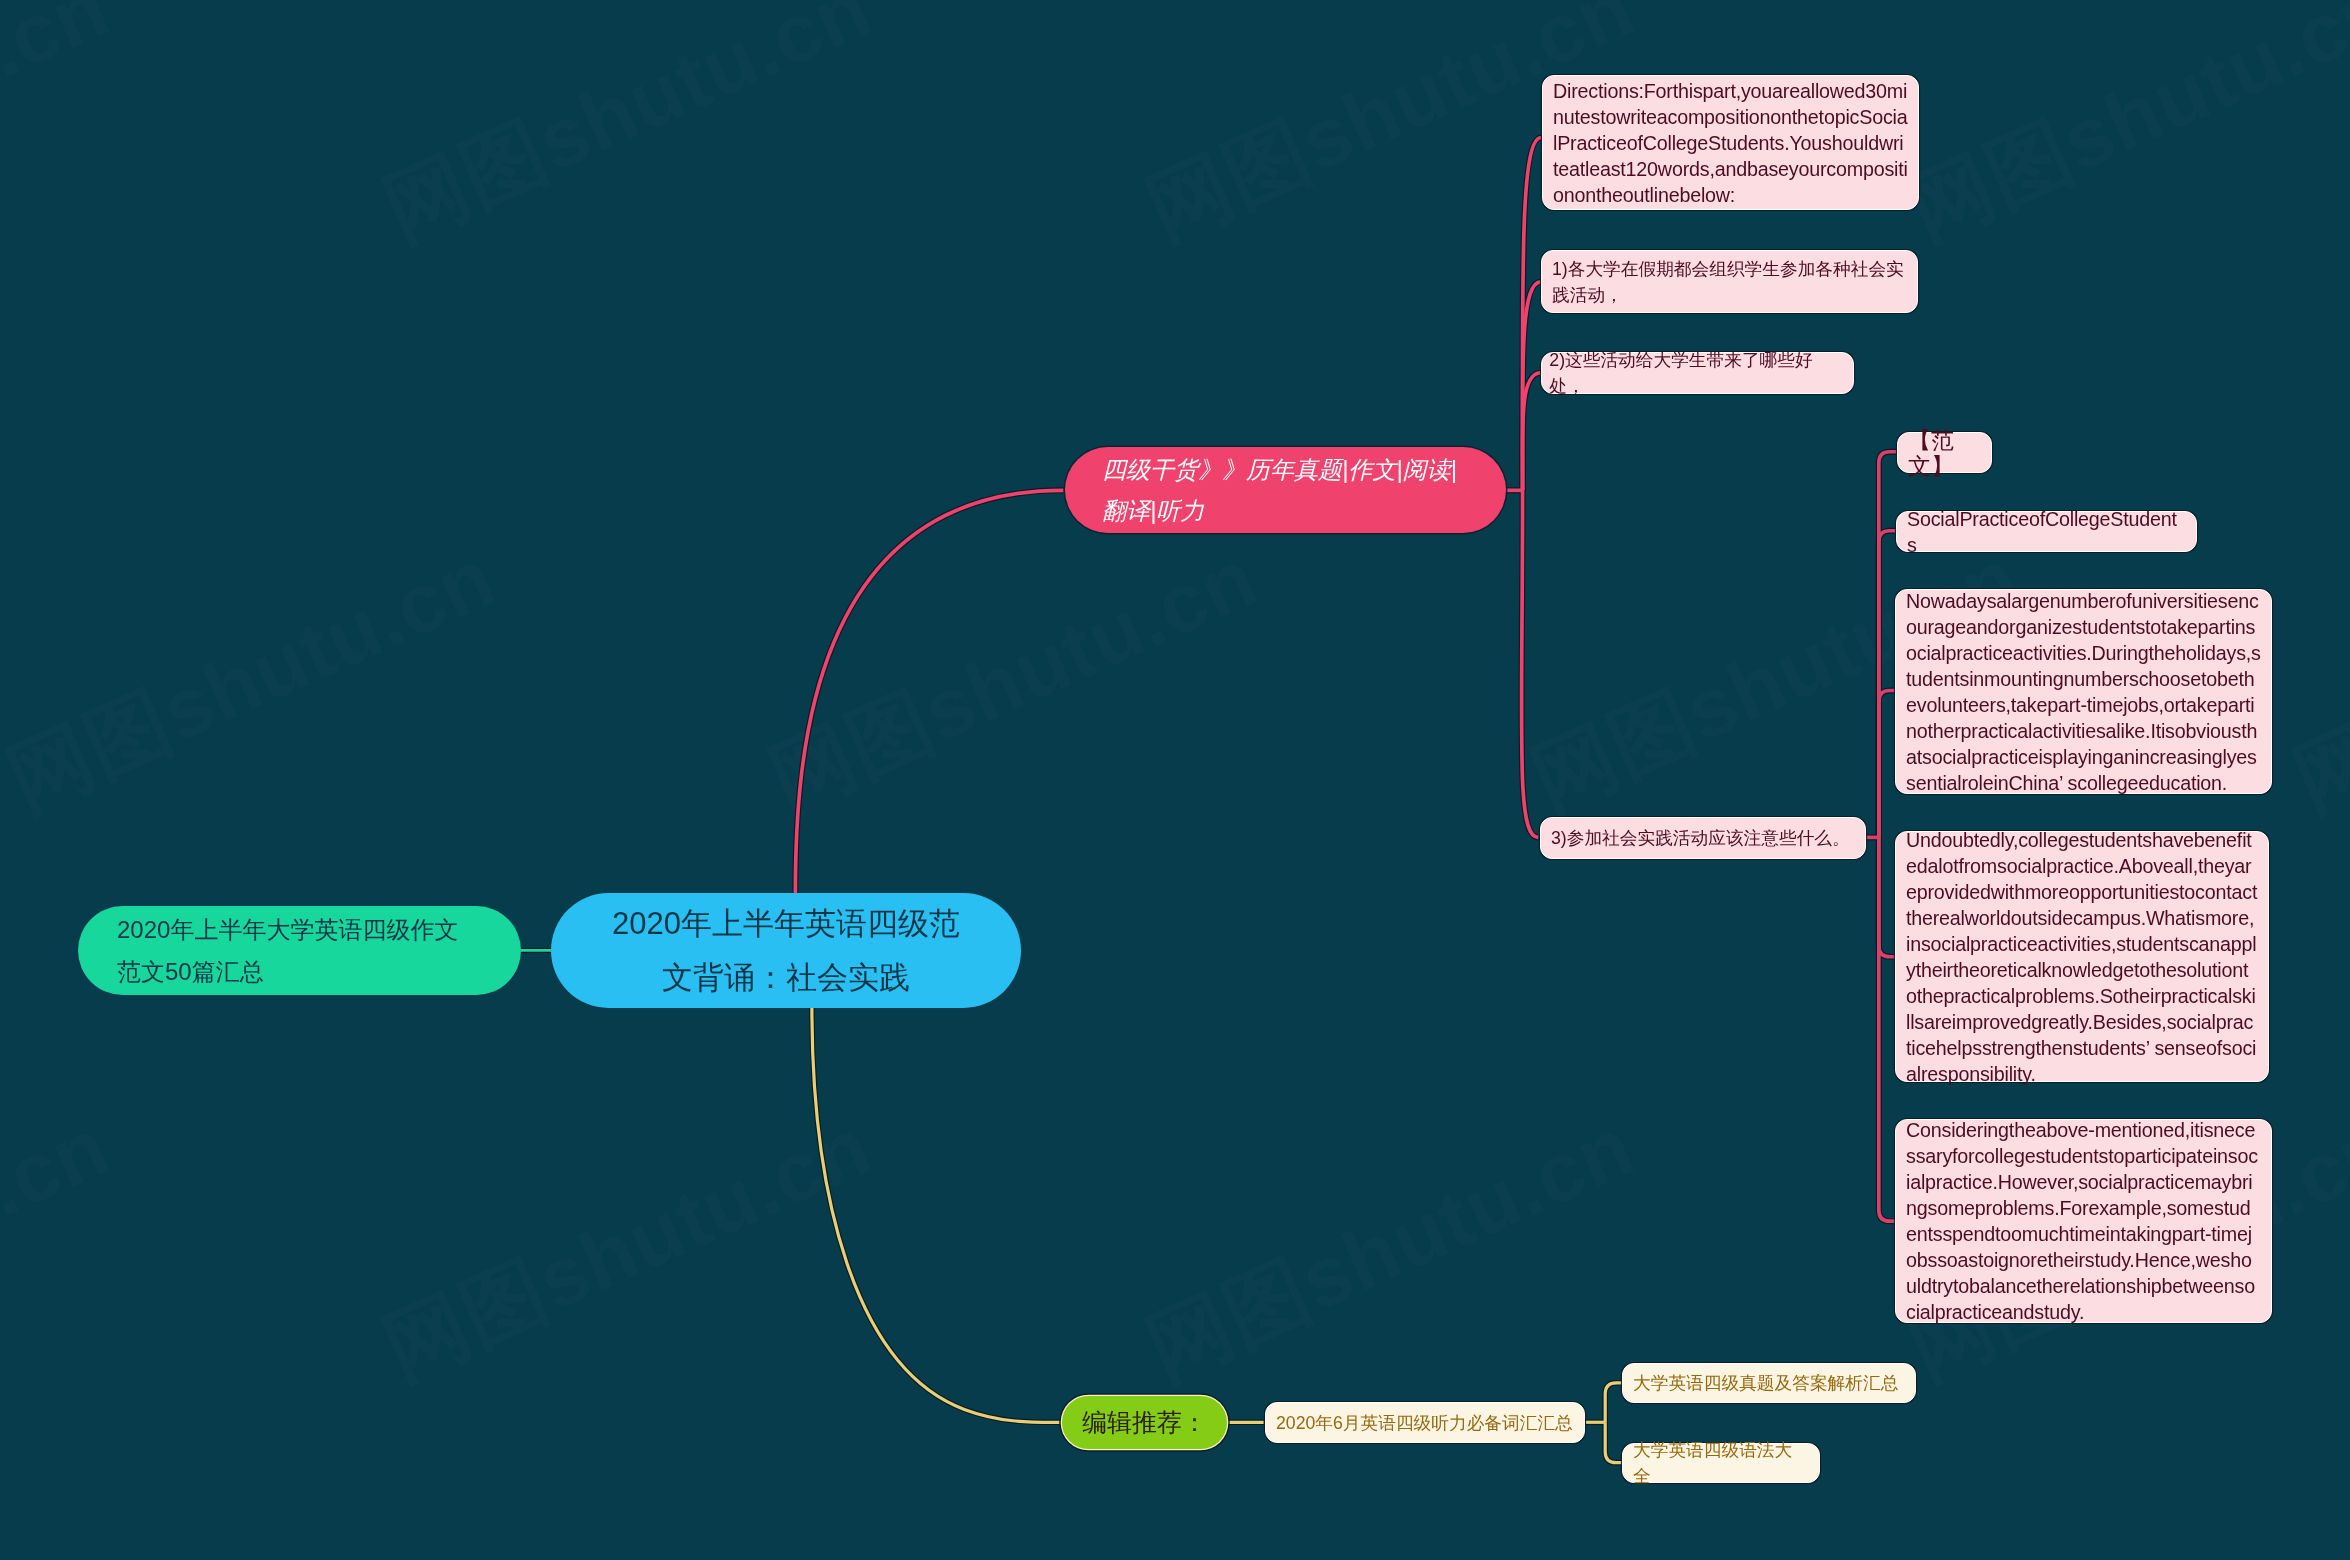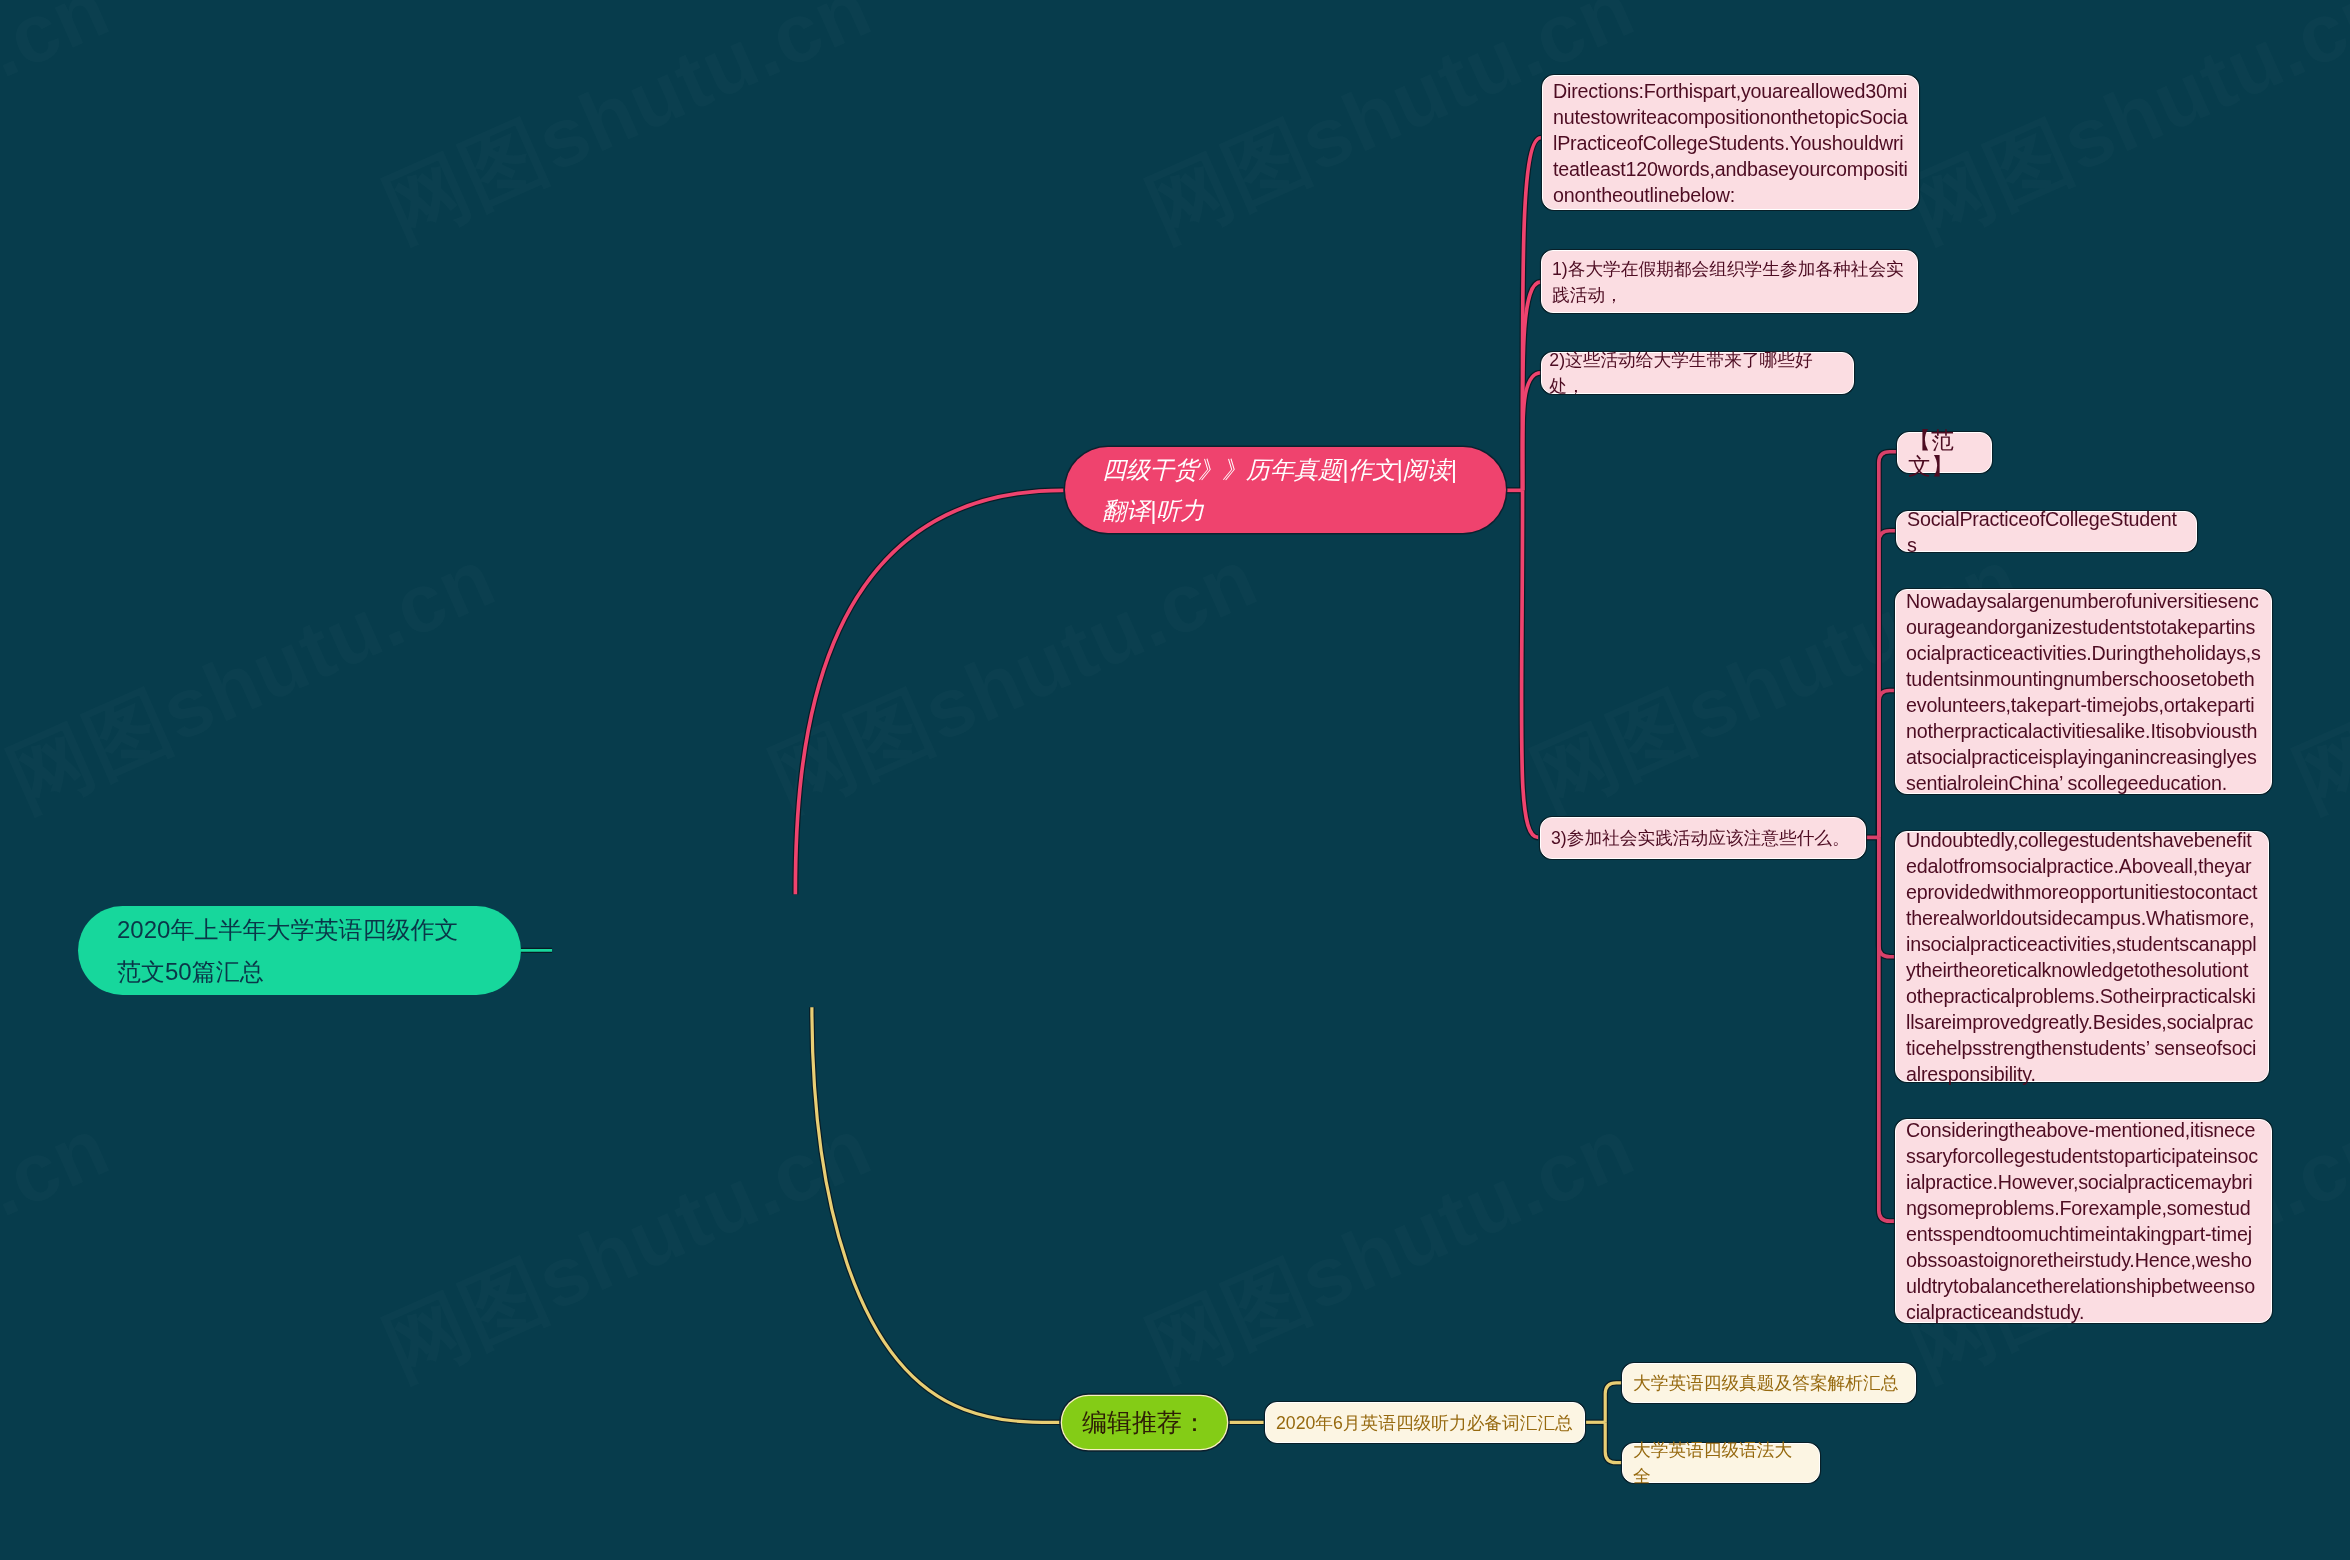--- a/index.html
+++ b/index.html
@@ -82,20 +82,23 @@
       <path d="M1727,1549 L1748,1549" stroke="#E8CE74" stroke-width="3.5"></path>
       <path d="M1748,1549 L1748,1518 Q1748,1506 1760,1506 L1766,1506" stroke="#E8CE74" stroke-width="3.5"></path>
       <path d="M1748,1549 L1748,1581 Q1748,1593 1760,1593 L1766,1593" stroke="#E8CE74" stroke-width="3.5"></path>
     </g>
   </svg>
 
   <div class="node pill" style="left:78px;top:906px;width:443px;height:89px;background:#17D79C;padding:0 39px;">
     <span style="color:#0A3648;font-size:24px;line-height:42px;">2020年上半年大学英语四级作文范文50篇汇总</span>
   </div>
 
+  <div class="node pill" style="left:551px;top:893px;width:470px;height:115px;background:#29BFF2;padding:0 53px;">
+    <span style="color:#0A3648;font-size:31px;line-height:54px;text-align:center;">2020年上半年英语四级范文背诵：社会实践</span>
+  </div>
 
   <div class="node pill outlined" style="left:1065px;top:447px;width:441px;height:86px;background:#EF436E;padding:0 37px 0 37px;">
     <span style="color:#FFFFFF;font-size:24px;line-height:41px;">四级干货》》历年真题|作文|阅读|翻译|听力</span>
   </div>
 
   <div class="node leaf leafpink" style="left:1542px;top:75px;width:377px;height:135px;padding:0 10px;">
     <span style="color:#4D0C22;font-size:19.7px;line-height:26px;letter-spacing:-0.2px;word-break:break-all;">Directions:Forthispart,youareallowed30minutestowriteacompositiononthetopicSocialPracticeofCollegeStudents.Youshouldwriteatleast120words,andbaseyourcompositionontheoutlinebelow:</span>
   </div>
 
   <div class="node leaf leafpink" style="left:1541px;top:250px;width:377px;height:63px;padding:0 10px;">

